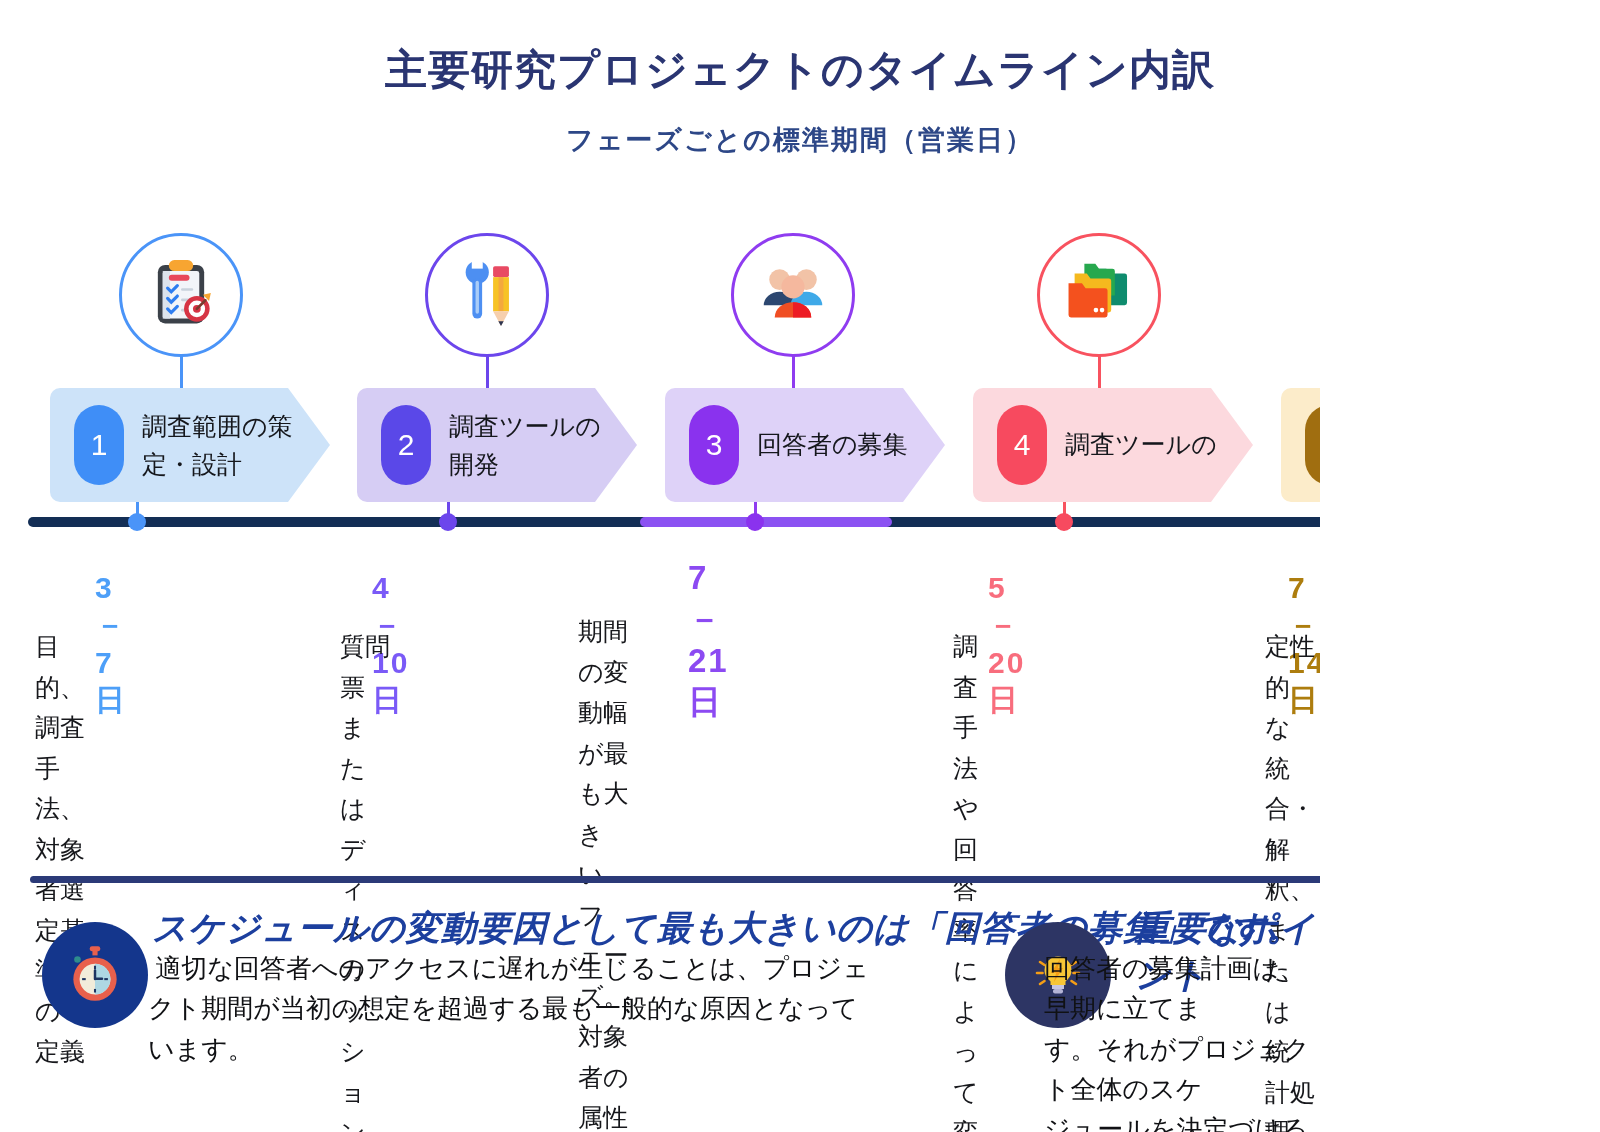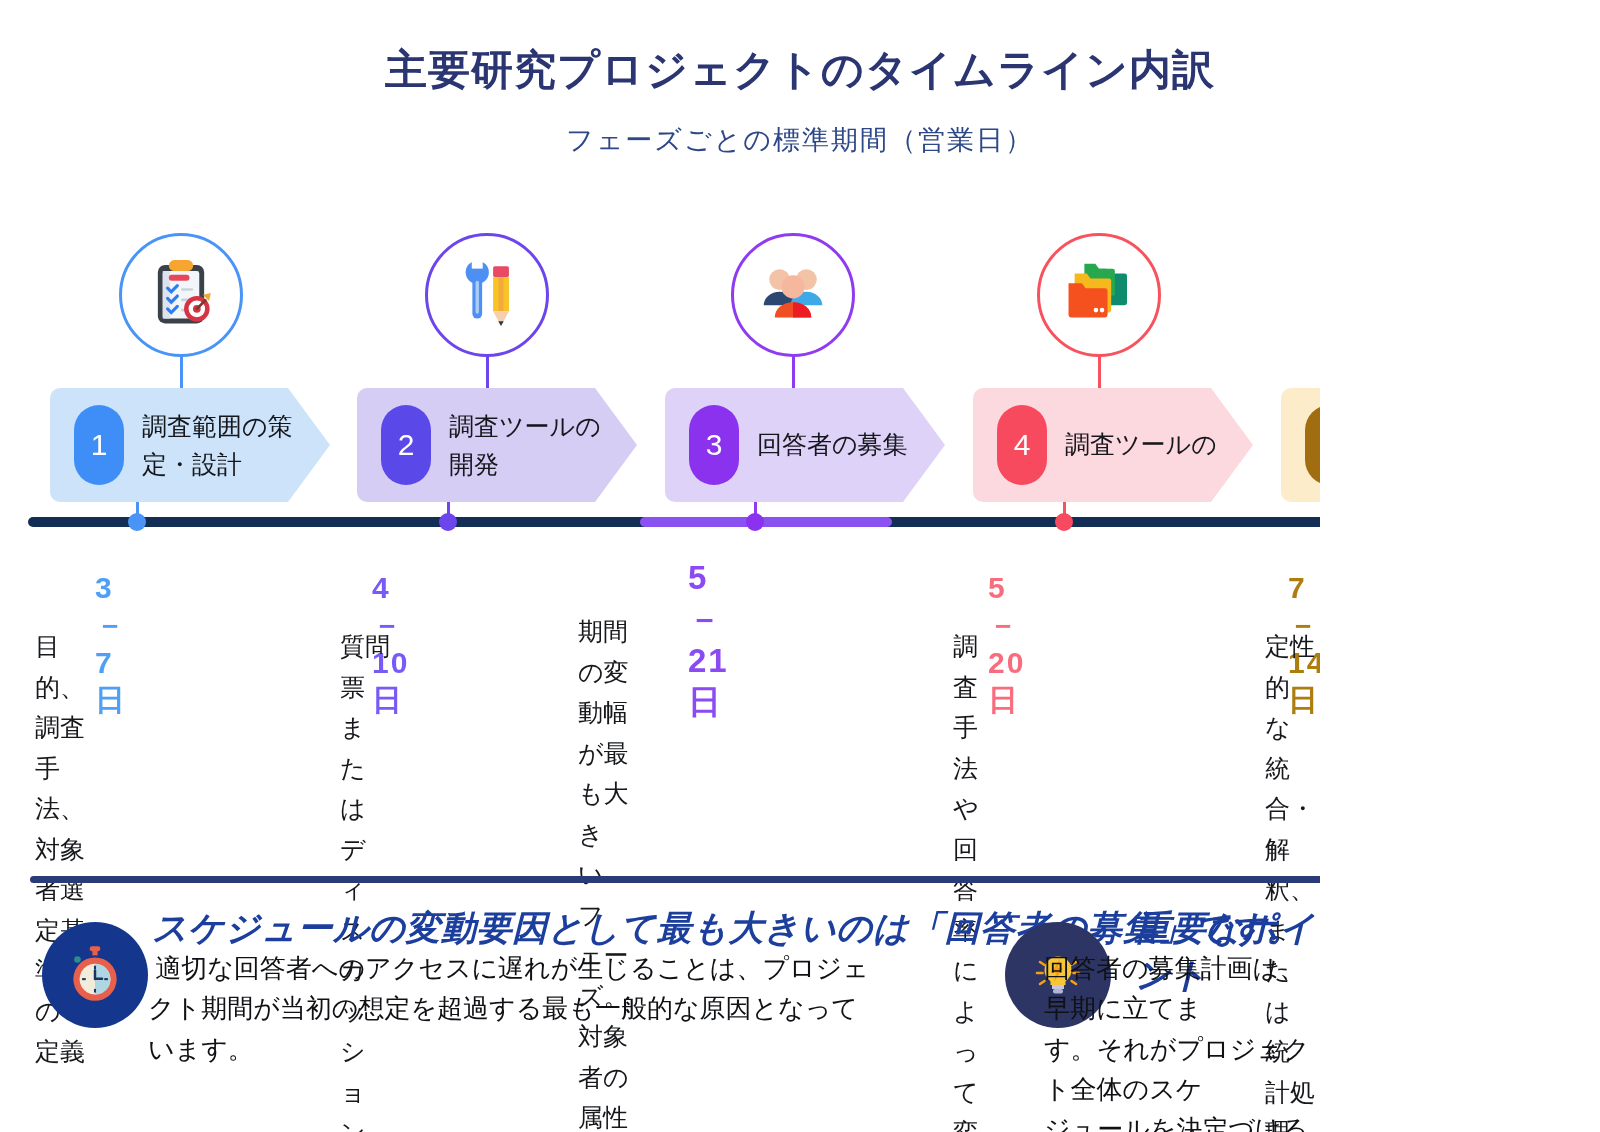--- a/index.html
+++ b/index.html
@@ -2,21 +2,21 @@
 <html><head>
 <meta charset="utf-8">
 <style>
   html,body{margin:0;padding:0;background:#ffffff;}
   body{font-family:"Liberation Sans","DejaVu Sans",sans-serif;}
   #canvas{position:relative;width:1320px;height:1132px;background:#ffffff;overflow:hidden;}
 
   .page-title{position:absolute;left:0;top:42px;width:1600px;text-align:center;
     font-size:42px;font-weight:800;color:#2a3572;letter-spacing:1px;}
   .page-subtitle{position:absolute;left:0;top:122px;width:1600px;text-align:center;
-    font-size:27px;color:#2d4787;letter-spacing:2px;}
+    font-size:27px;color:#2d4787;letter-spacing:2px;font-weight:bold;}
 
   .phase{position:absolute;left:0;top:0;}
   .phase-1{--ax:50px;--cx:181px;--dx:137px;--durx:95px;--descx:35px;}
   .phase-2{--ax:357px;--cx:487px;--dx:448px;--durx:372px;--descx:340px;}
   .phase-3{--ax:665px;--cx:793px;--dx:755px;--durx:688px;--descx:578px;--dury:559px;--descy:611px;}
   .phase-4{--ax:973px;--cx:1099px;--dx:1064px;--durx:988px;--descx:953px;}
   .phase-5{--ax:1281px;--cx:1405px;--dx:1374px;--durx:1288px;--descx:1265px;}
 
   .icon-circle{position:absolute;left:calc(var(--cx) - 62px);top:233px;width:118px;height:118px;
     border:3px solid var(--ring);border-radius:50%;background:#fff;
@@ -146,21 +146,21 @@
         </svg>
       </span>
     </div>
     <div class="conn-top"></div>
     <div class="arrow">
       <div class="badge">3</div>
       <div class="arrow-title">回答者の募集</div>
     </div>
     <div class="conn-bot"></div>
     <div class="dot"></div>
-    <div class="duration">5－21日</div>
+    <div class="duration">7－21日</div>
     <div class="desc">期間の変動幅が最も大きい
 フェーズ。対象者の属性要
 件の複雑さや、条件に合致
 する回答者へのアクセス難
 易度によって左右されます</div>
   </div>
 
   <div class="phase phase-4" style="--fill: #fcd9de; --badge: #f74a5f; --ring: #f8525f; --accent: #f86d7d; --dotc: #f74a5f;">
     <div class="icon-circle">
       <span>

